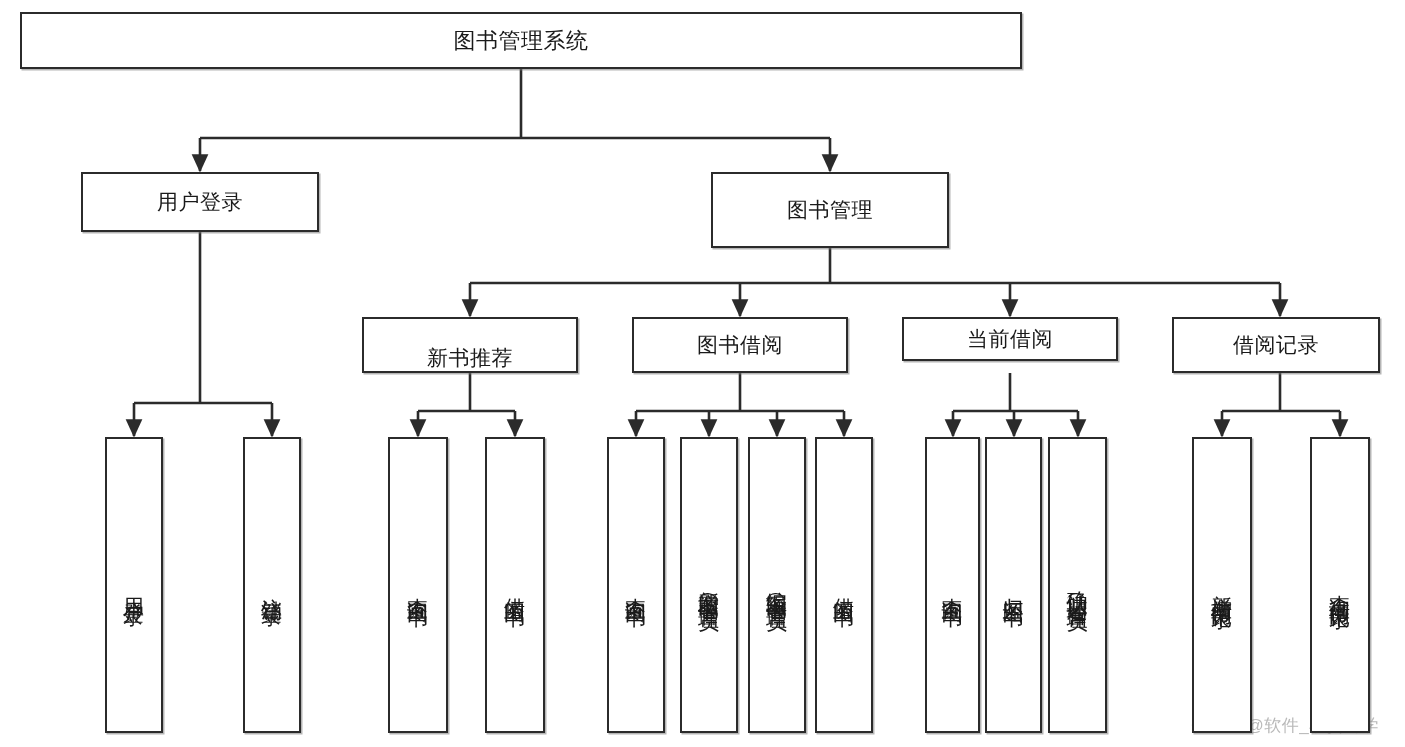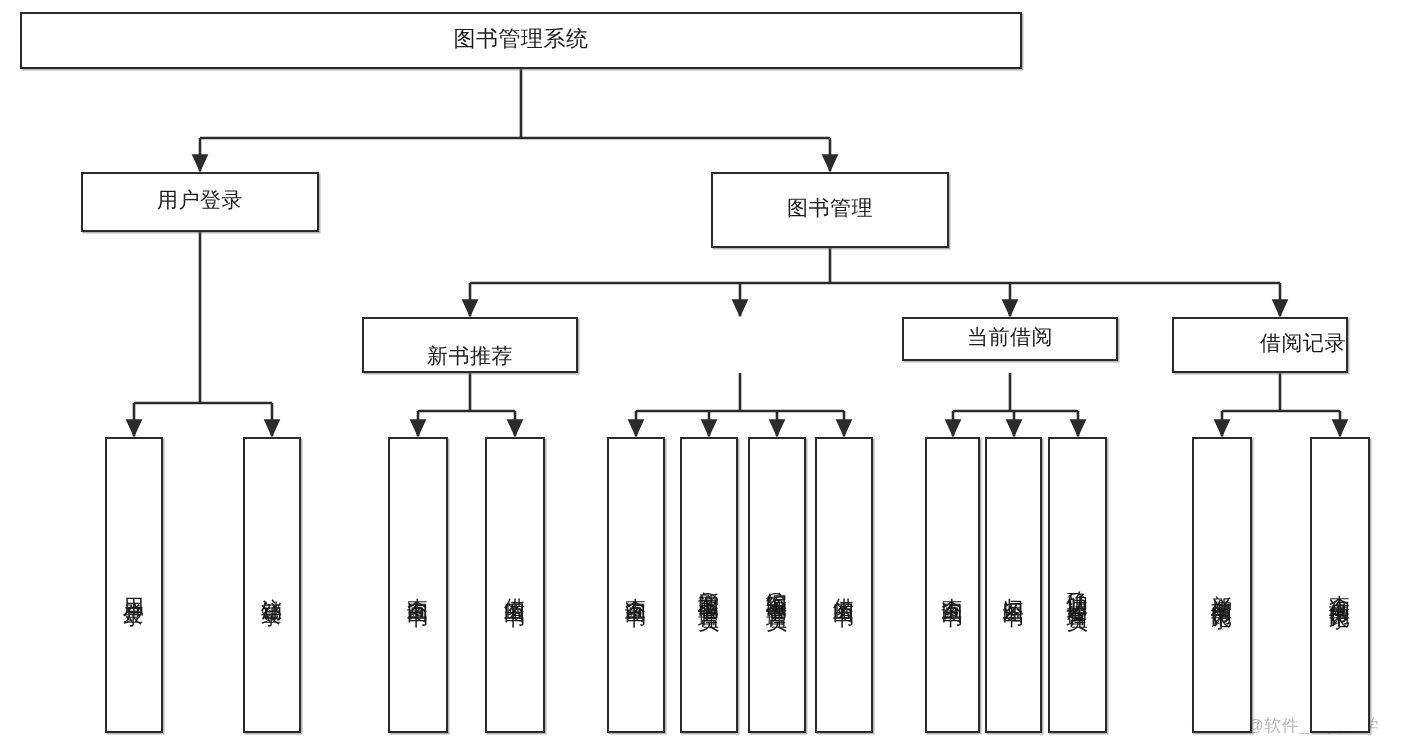--- a/index.html
+++ b/index.html
@@ -37,21 +37,20 @@
   .node .label {
     display: block;
     text-align: center;
     line-height: 1.18;
     white-space: nowrap;
   }
   
   .node.horiz .label {
     font-size: 21px;
     letter-spacing: 0.5px;
-    font-family: Liberation Mono, monospace;
   }
   #node-root.node.horiz .label { font-size: 22px; }
   
   .node.vert {
     align-items: flex-start;
     justify-content: center;
     padding-top: 4px;
   }
   .node.vert .label {
     writing-mode: vertical-rl;
@@ -127,24 +126,27 @@
     </div>
     <div class="node horiz" id="node-login" style="left: 81px; top: 172px; width: 238px; height: 60px;">
       <span class="label">用户登录</span>
     </div>
     <div class="node horiz" id="node-bookmgmt" style="left: 711px; top: 172px; width: 238px; height: 76px;">
       <span class="label">图书管理</span>
     </div>
     <div class="node horiz" id="node-newbook" style="left: 362px; top: 317px; width: 216px; height: 56px; align-items: flex-end;">
       <span class="label">新书推荐</span>
     </div>
+    <div class="node horiz" id="node-borrow" style="left: 632px; top: 317px; width: 216px; height: 56px;">
+      <span class="label">图书借阅</span>
+    </div>
     <div class="node horiz" id="node-current" style="left: 902px; top: 317px; width: 216px; height: 44px;">
       <span class="label">当前借阅</span>
     </div>
-    <div class="node horiz" id="node-records" style="left: 1172px; top: 317px; width: 176px; height: 56px; justify-content: flex-end;">
+    <div class="node horiz" id="node-records" style="left: 1172px; top: 317px; width: 208px; height: 56px;">
       <span class="label">借阅记录</span>
     </div>
     <div class="node vert mid" id="node-leaf-user-login" style="left: 105px; top: 437px; width: 58px; height: 296px;">
       <span class="label">用户登录</span>
     </div>
     <div class="node vert mid" id="node-leaf-user-logout" style="left: 243px; top: 437px; width: 58px; height: 296px;">
       <span class="label">注销登录</span>
     </div>
     <div class="node vert mid" id="node-leaf-new-query" style="left: 388px; top: 437px; width: 60px; height: 296px;">
       <span class="label">查询图书</span>

